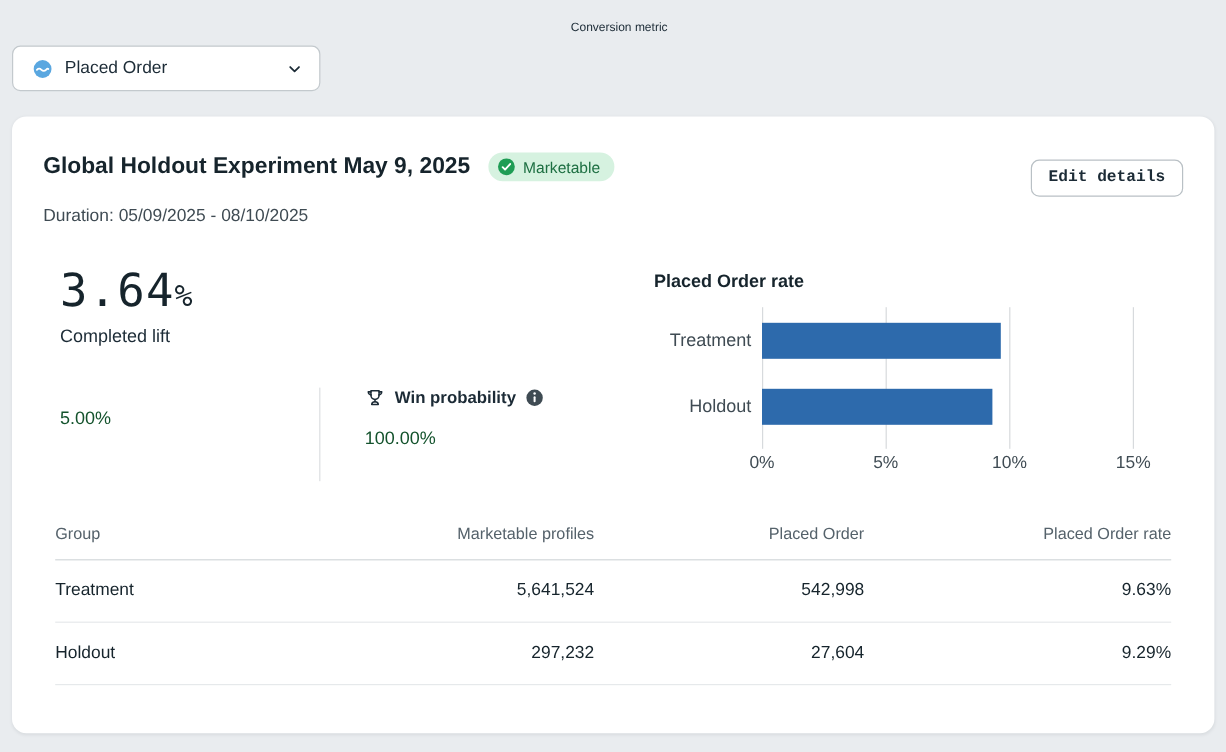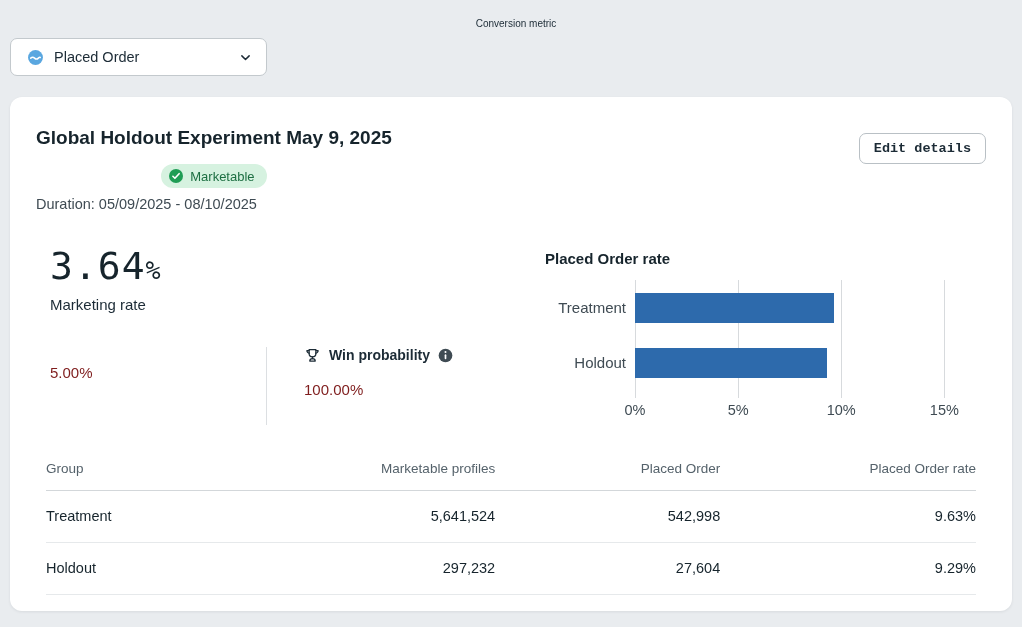--- a/index.html
+++ b/index.html
@@ -25,21 +25,21 @@
   .icon { display: inline-flex; align-items: center; justify-content: center; }
 
   
   .card {
     margin: 21px 10px 0 10px; height: 514px;
     background: #fff; border-radius: 12px;
     padding: 30px 26px 24px 26px;
     box-shadow: 0 1px 3px rgba(16,24,32,.08);
   }
   .card-header { display: flex; align-items: flex-start; justify-content: space-between; }
-  .title-group { display: flex; align-items: center; gap: 15px; flex-direction: column; }
+  .title-group { display: flex; align-items: center; gap: 15px; }
   .exp-title { margin: 0; font-size: 19px; font-weight: 700; color: #16242c; }
   .badge {
     display: inline-flex; align-items: center; gap: 6px;
     background: #d6f2e0; color: #1d6f42;
     font-size: 13px; padding: 4px 12px 4px 7px; border-radius: 14px;
     white-space: nowrap;
   }
   .edit-btn {
     font-family: Liberation Mono, monospace; font-size: 13.5px; font-weight: 700; color: #1c2b36;
     background: #fff; border: 1px solid #b9c0c5; border-radius: 7px;
@@ -55,21 +55,21 @@
     font-size: 38px; letter-spacing: 1px; color: #16242c; line-height: 1.1;
   }
   .lift-value .lift-unit { font-size: 25px; }
   .lift-label { margin-top: 8px; font-size: 15px; color: #1c2b36; }
   .stats-row { display: flex; margin-top: 34px; }
   .stat { }
   .stat-1 { width: 216px; }
   .stat-2 { padding-left: 37px; }
   .v-divider { width: 1px; background: #dcdfe2; height: 78px; }
   .stat-head { display: flex; align-items: center; gap: 8px; font-size: 14px; font-weight: 700; color: #1c2b36; }
-  .stat-value { margin-top: 17px; font-size: 15px; color: #7f1d1d; }
+  .stat-value { margin-top: 17px; font-size: 15px; color: #14532d; }
 
   
   .chart { width: 420px; margin-left: auto; margin-right: 21px; margin-top: 4px; }
   .chart-title { font-size: 15px; font-weight: 700; color: #16242c; margin-bottom: 13px; }
   .chart-grid { display: flex; }
   .cat-col { width: 90px; }
   .cat-label { height: 55px; line-height: 55px; text-align: right; padding-right: 9px; font-size: 15px; color: #3f4b53; }
   .plot-area { position: relative; flex: 1; height: 112px; }
   .gridline { position: absolute; top: 0; bottom: -6px; width: 1px; background: #d7dadd; }
   .bar-row { height: 55px; display: flex; align-items: center; position: relative; }
@@ -124,21 +124,21 @@
       </div>
       <button class="edit-btn">Edit details</button>
     </div>
 
     <div class="duration">Duration: 05/09/2025 - 08/10/2025</div>
 
     <div class="main-row">
 
       <div class="left-col">
         <div class="lift-value"><span>3.64</span><span class="lift-unit">%</span></div>
-        <div class="lift-label">Marketing rate</div>
+        <div class="lift-label">Completed lift</div>
 
         <div class="stats-row">
           <div class="stat stat-1">
             <div class="stat-value">5.00%</div>
           </div>
 
           <div class="v-divider"></div>
 
           <div class="stat stat-2">
             <div class="stat-head">

